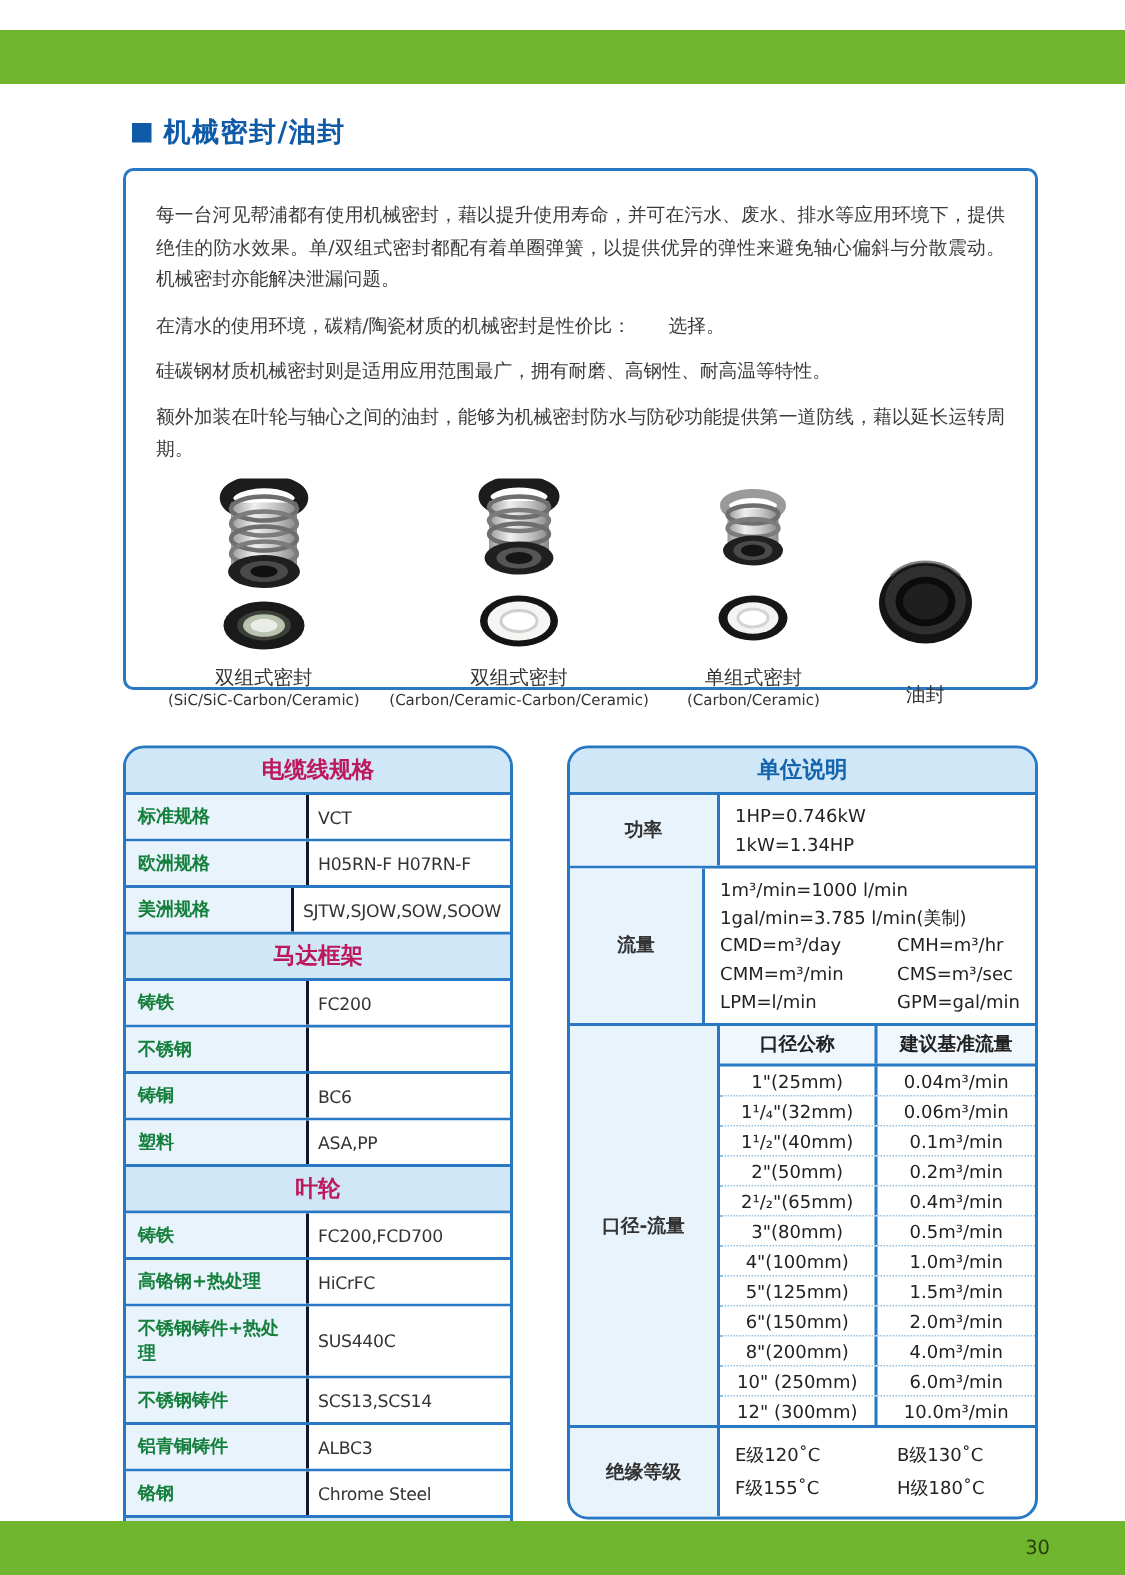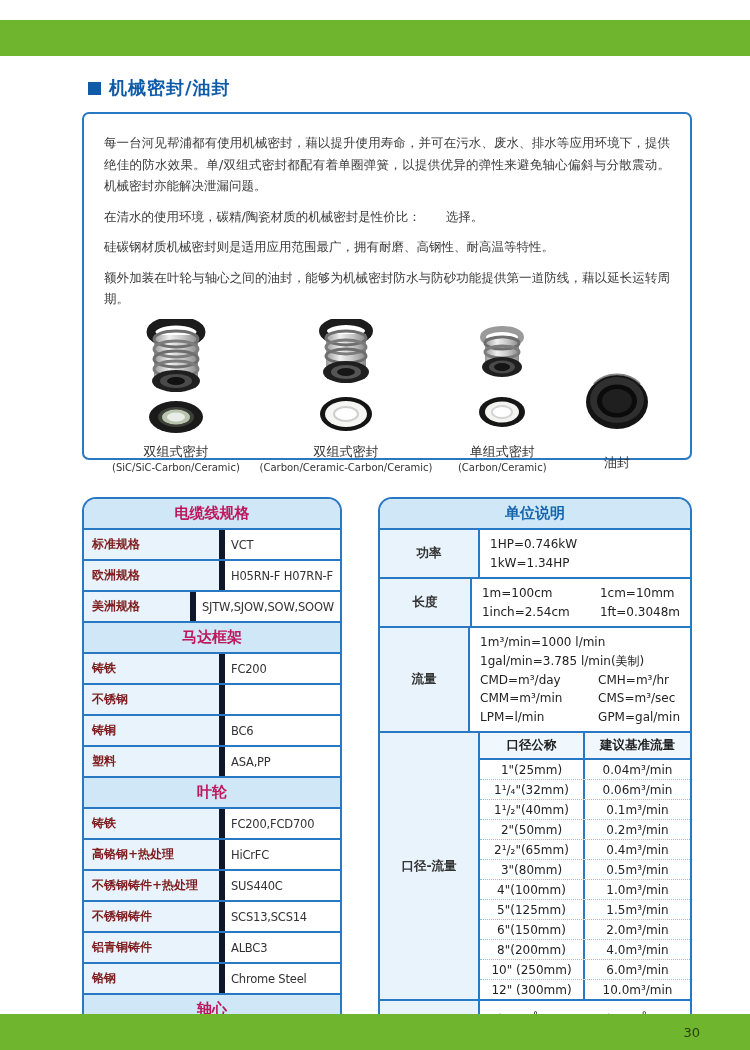--- a/index.html
+++ b/index.html
@@ -25,22 +25,22 @@
   .product-name { font-size:13px; color:#333; margin-top:6px; }
   .product-spec { font-size:10px; color:#333; margin-top:1px; white-space:nowrap;text-align:right; }
 
   
   .spec-table { position:absolute; left:82px; top:497px; width:260px;
                 border:2px solid #2878c4; border-radius:14px; overflow:hidden; background:#fff; }
   .l-header { background:#cfe7f7; color:#be185d; font-weight:bold; font-size:15px;
               text-align:center; padding:5px 0; border-top:2px solid #2878c4; }
   .spec-table > div:first-child { border-top:none; }
   .l-row { display:flex; border-top:2px solid #2878c4; }
-  .l-label { width:141px; background:#e8f3fb; font-size:12px; color:#7f1d1d; font-weight:bold;
-             padding:6px 8px; border-right:6px solid #0f172a; display:flex; align-items:center; }
+  .l-label { width:122px; background:#e8f3fb; font-size:12px; color:#15803d; font-weight:bold;
+             padding:6px 8px; border-right:2px solid #0f172a; display:flex; align-items:center; }
   .l-value { flex:1; background:#fff; font-size:11.5px; color:#333; padding:6px 6px;
              display:flex; align-items:center; white-space:pre-line; letter-spacing:-0.2px; }
 
   
   .unit-table { position:absolute; left:378px; top:497px; width:314px;
                 border:2px solid #2878c4; border-radius:14px; overflow:hidden; background:#fff; }
   .u-title { background:#cfe7f7; color:#1565ae; font-weight:bold; font-size:15px;
              text-align:center; padding:5px 0; }
   .u-row { display:flex; border-top:2px solid #2878c4; }
   .u-label { width:100px; background:#e8f3fb; font-size:12.5px; color:#333; font-weight:bold;
@@ -229,33 +229,20 @@
           <div class="u-content">
             <div class="u-line">
               <span>1HP=0.746kW</span>
             </div>
             <div class="u-line">
               <span>1kW=1.34HP</span>
             </div>
           </div>
         </div>
         <div class="u-row">
-          <div class="u-label">长度</div>
-          <div class="u-content">
-            <div class="u-line">
-              <span class="col1">1m=100cm</span>
-              <span>1cm=10mm</span>
-            </div>
-            <div class="u-line">
-              <span class="col1">1inch=2.54cm</span>
-              <span>1ft=0.3048m</span>
-            </div>
-          </div>
-        </div>
-        <div class="u-row">
           <div class="u-label">流量</div>
           <div class="u-content">
             <div class="u-line">
               <span>1m³/min=1000 l/min</span>
             </div>
             <div class="u-line">
               <span>1gal/min=3.785 l/min(美制)</span>
             </div>
             <div class="u-line">
               <span class="col1">CMD=m³/day</span>

